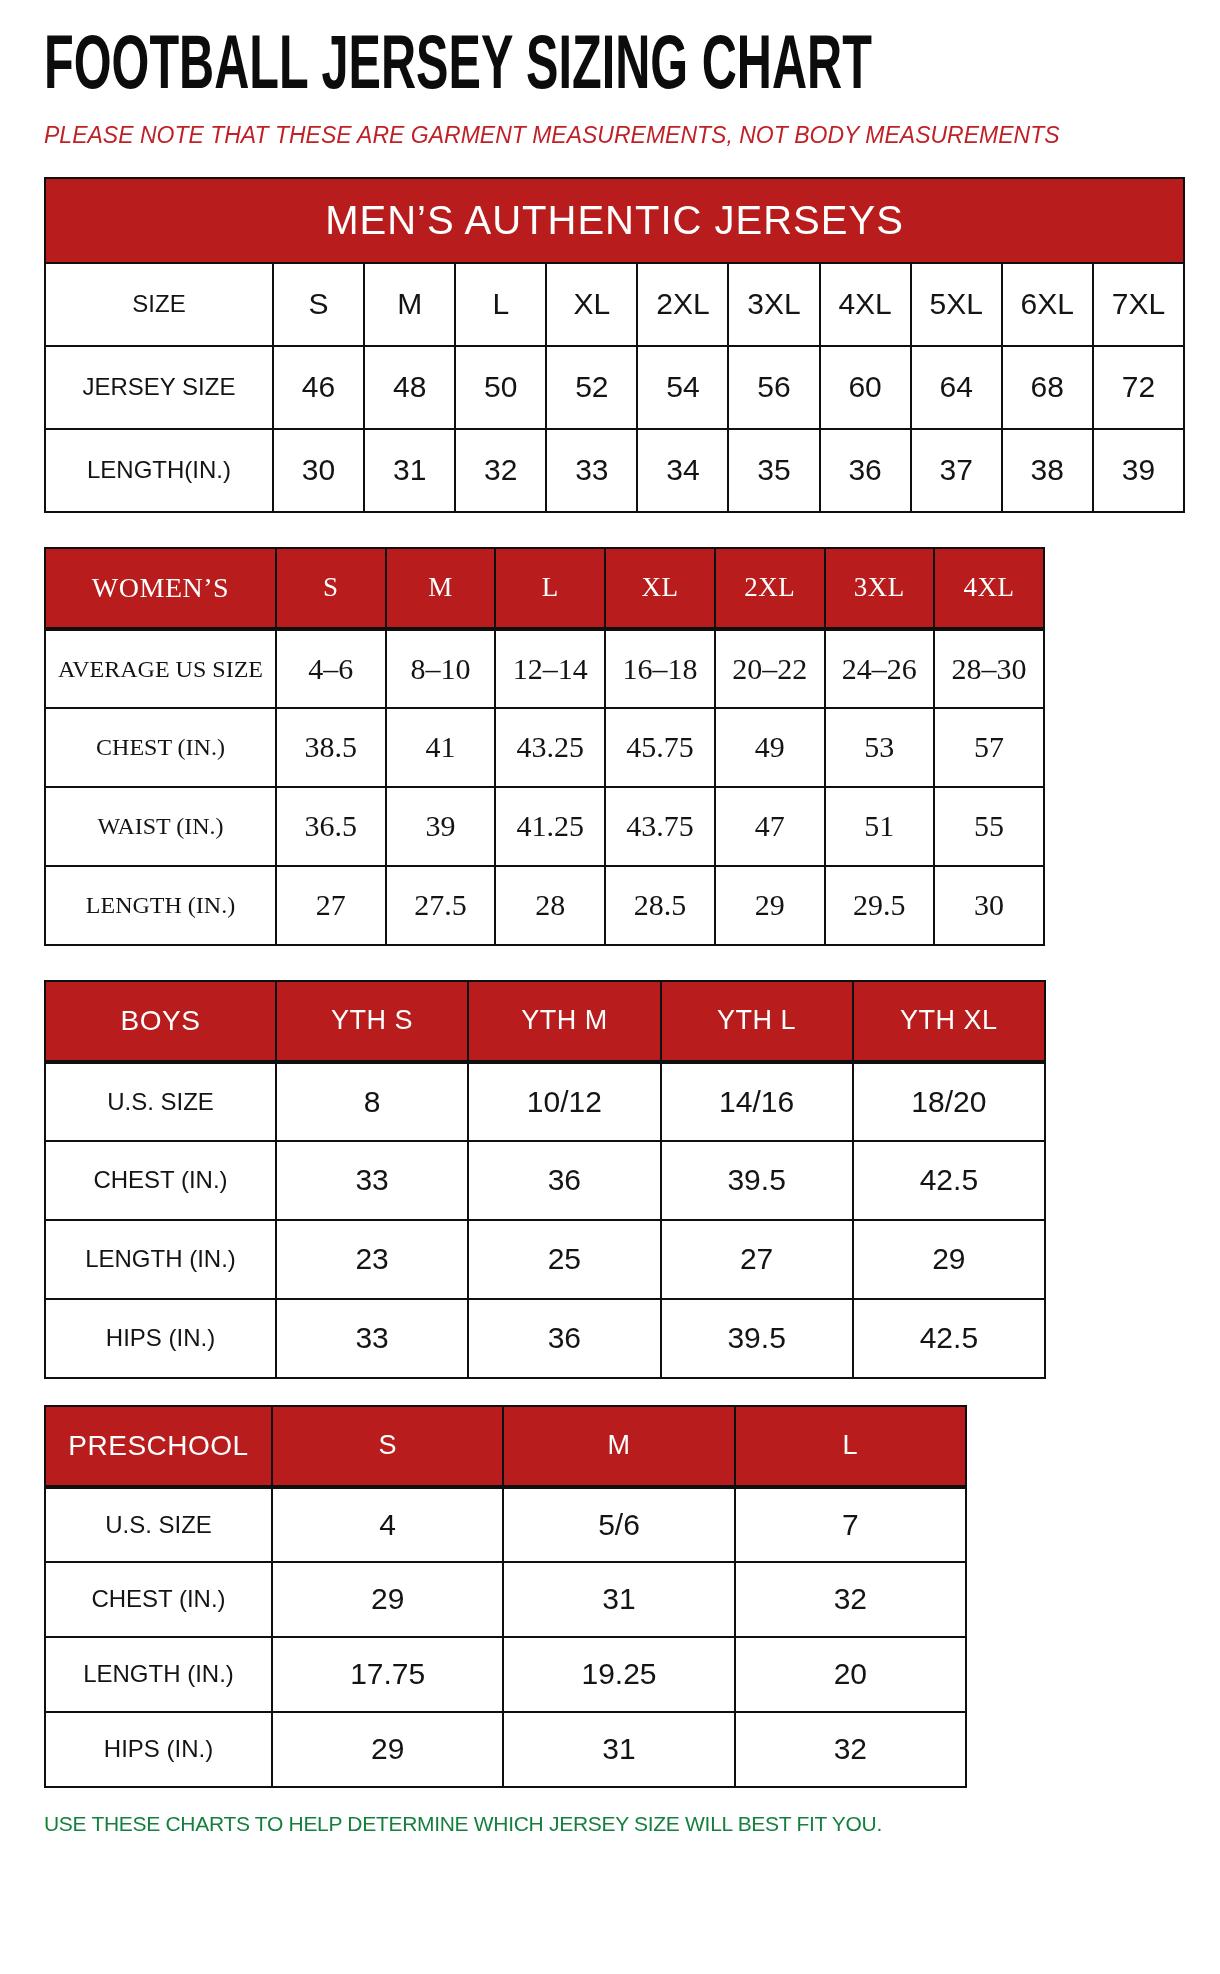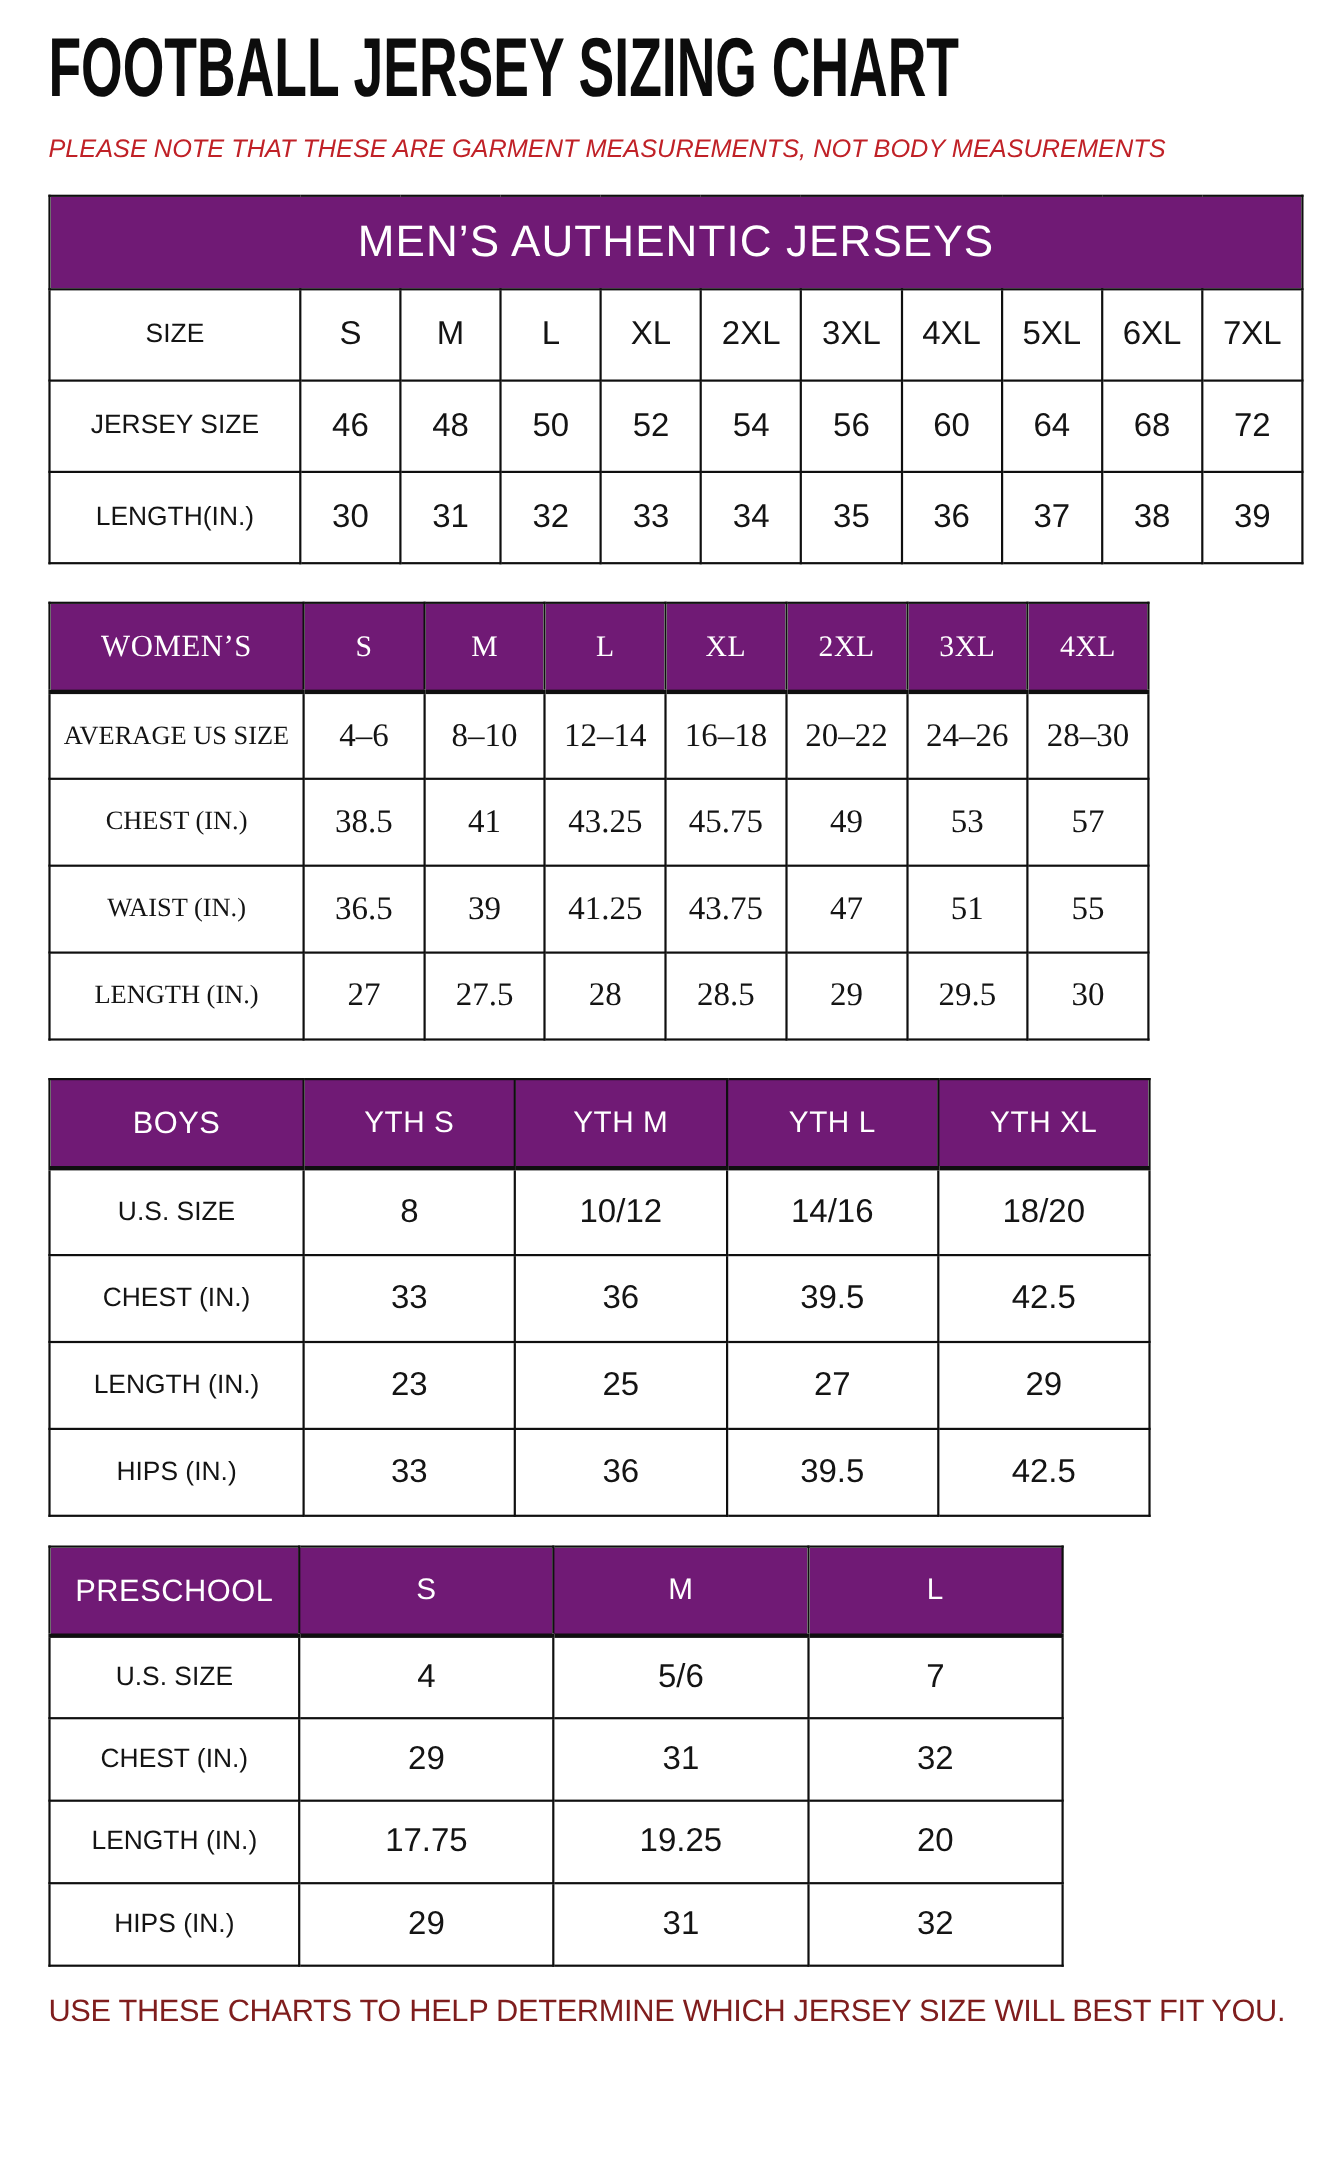--- a/index.html
+++ b/index.html
@@ -39,21 +39,21 @@
   }
   .tbl th,.tbl td{
     border:2px solid #0f0f0f;
     text-align:center;
     vertical-align:middle;
     font-weight:normal;
     padding:0 6px;
     overflow:hidden;
   }
   .tbl thead th{
-    background:#701a75;
+    background:#b91c1c;
     color:#ffffff;
     border-bottom-width:4px;
   }
   .tbl thead tr{height:81px;}
   .tbl tbody tr{height:80px;}
   .tbl tbody th{font-size:24px;line-height:34px;color:#141414;}
   .tbl td{font-size:30px;color:#141414;}
 
   .banner{font-size:40px;letter-spacing:1px;}
   .hlabel{font-size:28px;letter-spacing:.5px;}
@@ -72,24 +72,24 @@
   #boys{width:1002px;}
   #boys col.label-col{width:231px;}
   #boys tbody tr{height:79px;}
 
   #preschool{width:923px;margin-top:26px;}
   #preschool col.label-col{width:227px;}
   #preschool tbody tr{height:75px;}
 
   .footer{
     margin:24px 0 0 0;
-    font-size:28px;
+    font-size:21px;
     letter-spacing:-.3px;
     white-space:nowrap;
-    color:#7f1d1d;
+    color:#15803d;
   }
 </style>
 </head>
 <body>
 
 <div class="page">
 
   <h1 class="title">FOOTBALL JERSEY SIZING CHART</h1>
 
   <p class="note">PLEASE NOTE THAT THESE ARE GARMENT MEASUREMENTS, NOT BODY MEASUREMENTS</p>

